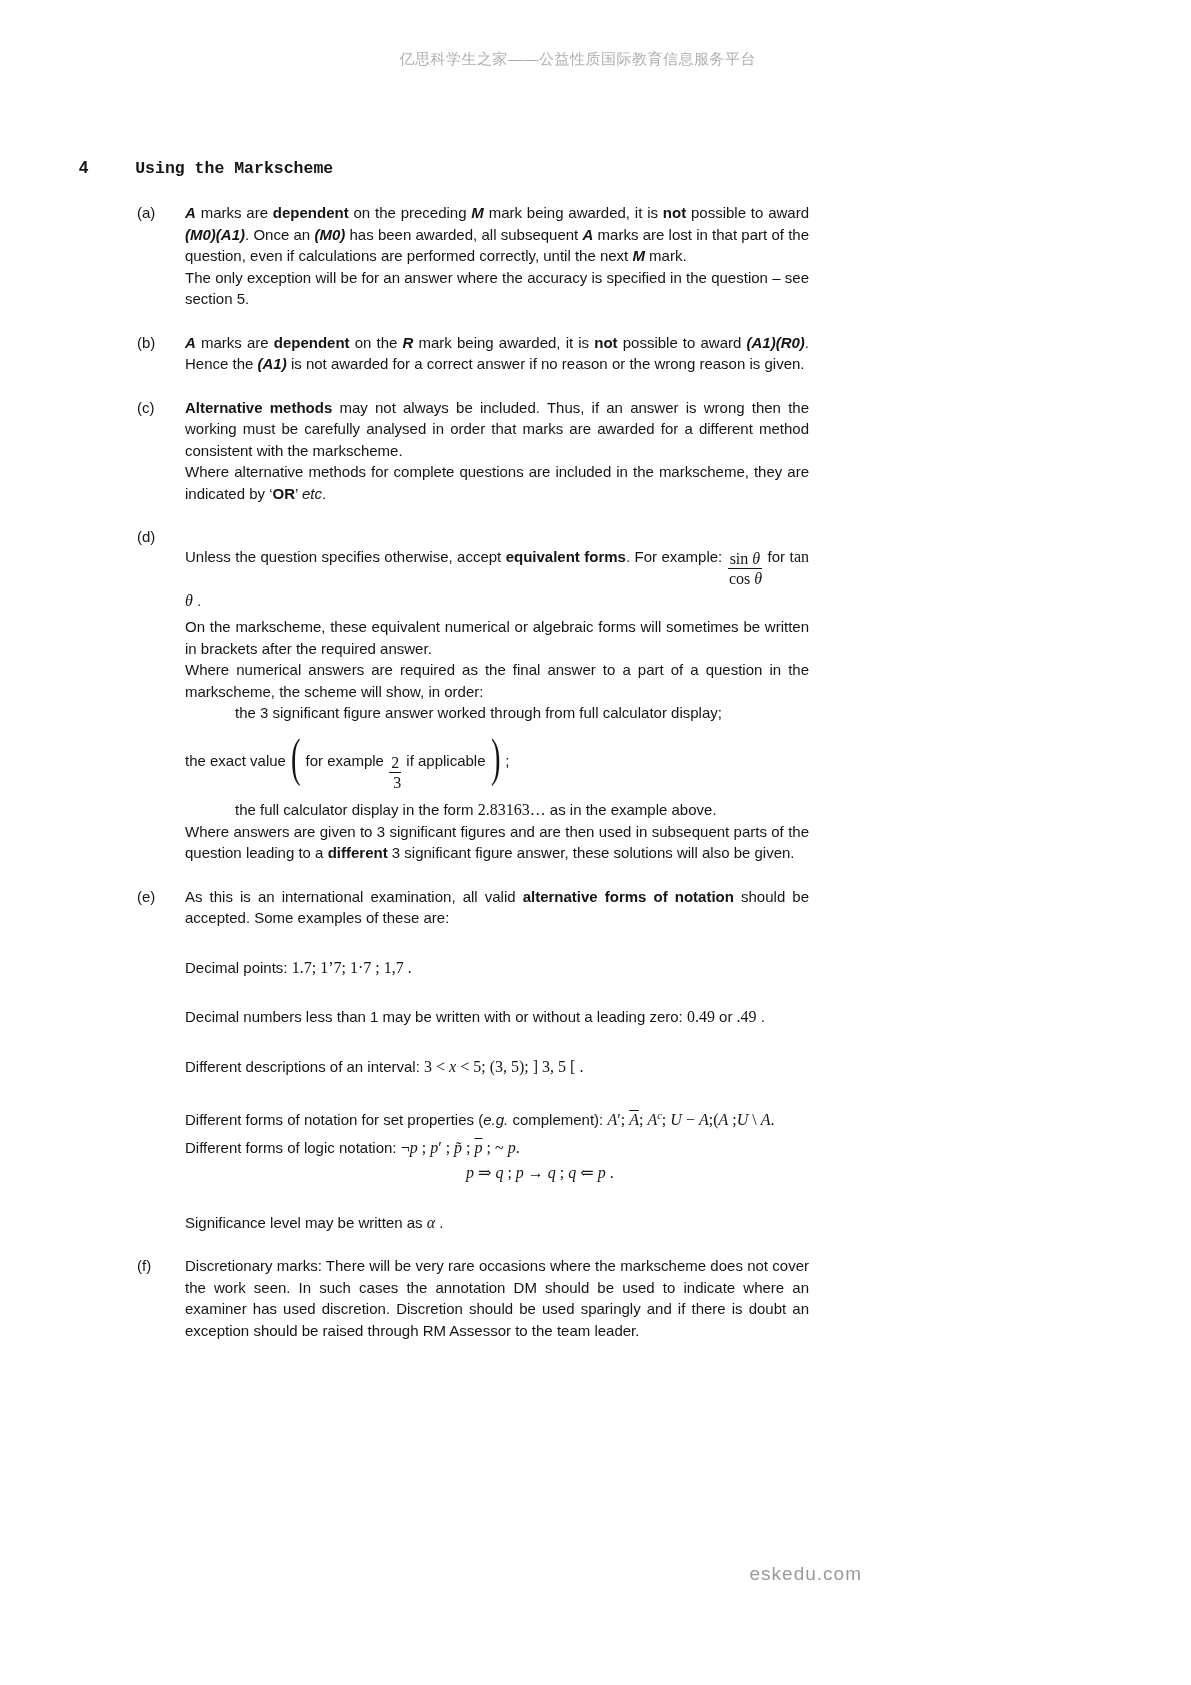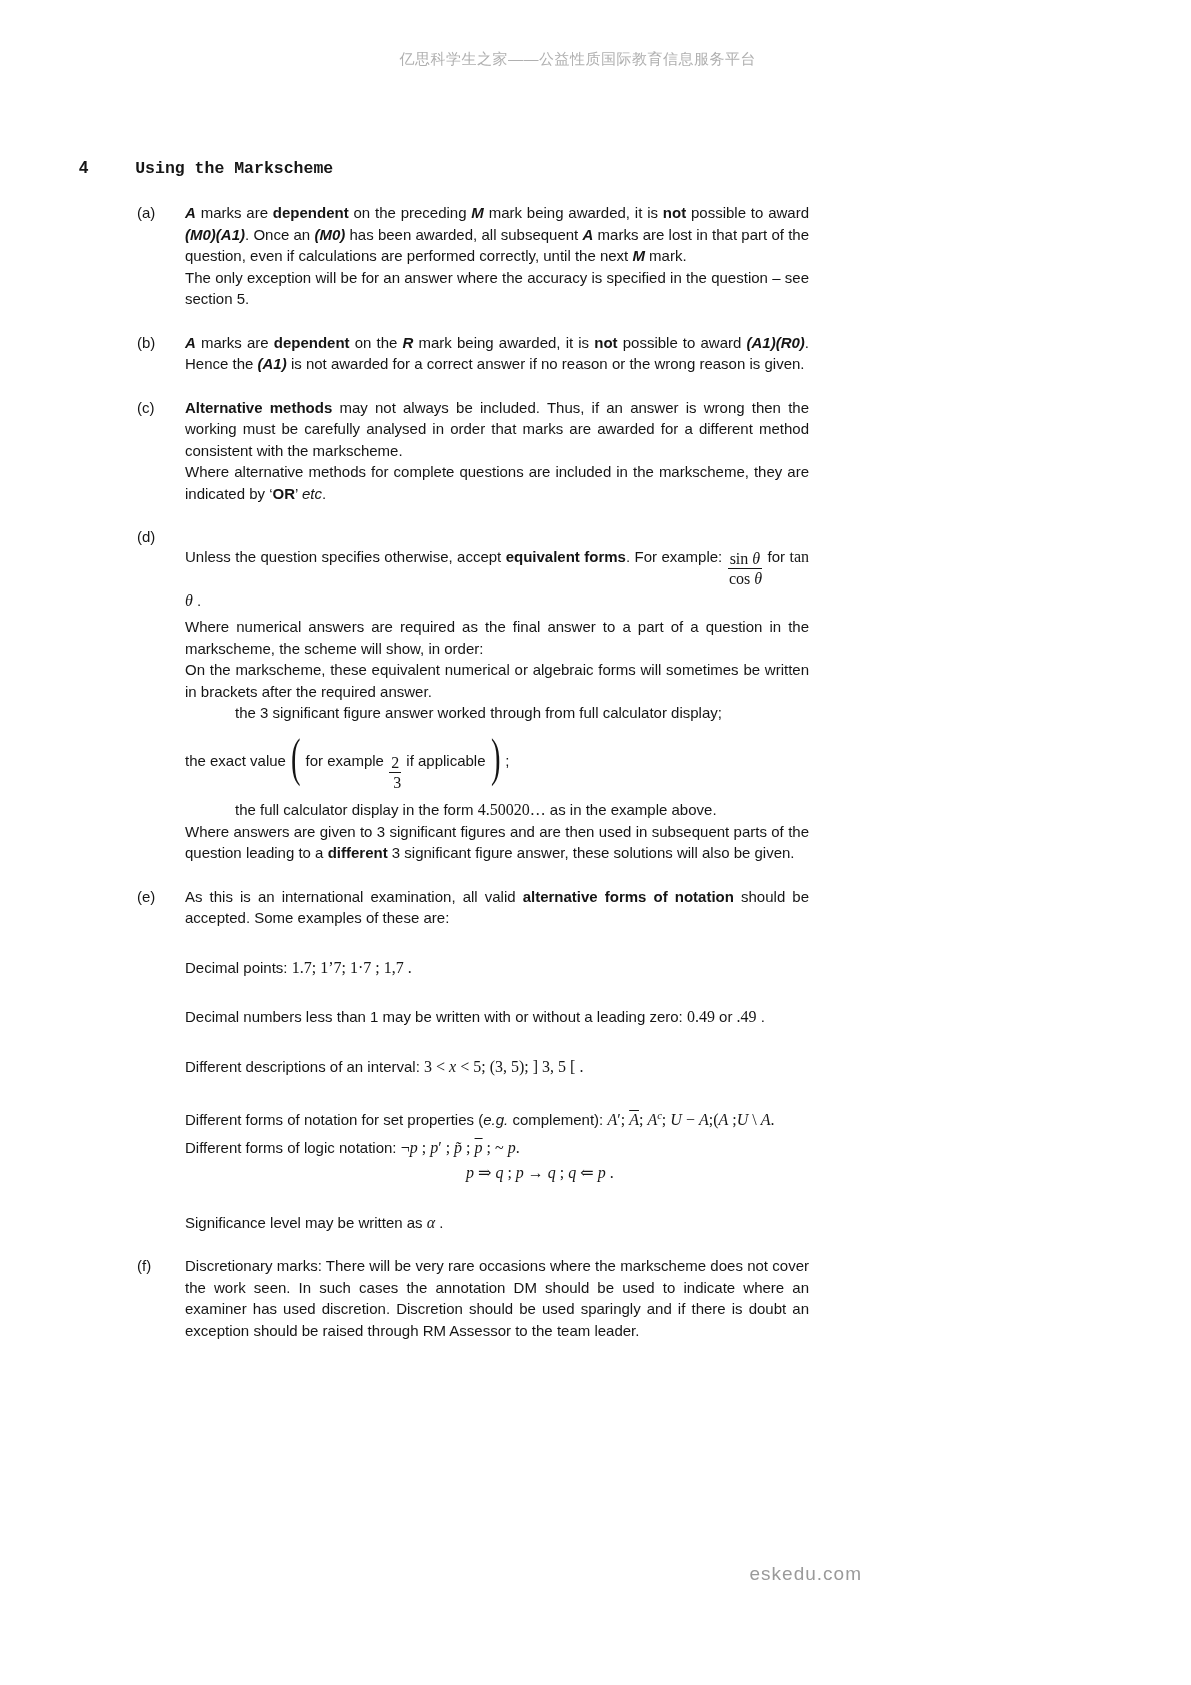--- a/index.html
+++ b/index.html
@@ -92,25 +92,25 @@
       <div class="body">
         <p class="blk just"><span class="b">Alternative methods</span><span> may not always be included.  Thus, if an answer is wrong then the working must be carefully analysed in order that marks are awarded for a different method consistent with the markscheme.</span></p>
         <p class="blk just"><span>Where alternative methods for complete questions are included in the markscheme, they are indicated by ‘</span><span class="b">OR</span><span>’ </span><span class="i">etc</span><span>.</span></p>
       </div>
     </div>
 
     <div class="item">
       <div class="label">(d)</div>
       <div class="body">
         <p class="blk just fracline"><span>Unless the question specifies otherwise, accept </span><span class="b">equivalent forms</span><span>.  For example: </span><span class="frac"><span class="num"><span class="mu">sin </span><span class="m">θ</span></span><span class="den"><span class="mu">cos </span><span class="m">θ</span></span></span><span> for </span><span class="mu">tan </span><span class="m">θ</span><span> .</span></p>
+        <p class="blk just"><span>On the markscheme, these equivalent numerical or algebraic forms will sometimes be written in brackets after the required answer.</span></p>
         <p class="blk just"><span>Where numerical answers are required as the final answer to a part of a question in the markscheme, the scheme will show, in order:</span></p>
-        <p class="blk just"><span>On the markscheme, these equivalent numerical or algebraic forms will sometimes be written in brackets after the required answer.</span></p>
         <p class="blk ind"><span>the 3 significant figure answer worked through from full calculator display;</span></p>
         <p class="blk ind tallp"><span>the exact value </span><span class="bigp">(</span><span> for example </span><span class="frac"><span class="num"><span class="mu">2</span></span><span class="den"><span class="mu">3</span></span></span><span> if applicable </span><span class="bigp">)</span><span> ;</span></p>
-        <p class="blk ind"><span>the full calculator display in the form </span><span class="mu">4.50020…</span><span> as in the example above.</span></p>
+        <p class="blk ind"><span>the full calculator display in the form </span><span class="mu">2.83163…</span><span> as in the example above.</span></p>
         <p class="blk just"><span>Where answers are given to 3 significant figures and are then used in subsequent parts of the question leading to a </span><span class="b">different</span><span> 3 significant figure answer, these solutions will also be given.</span></p>
       </div>
     </div>
 
     <div class="item">
       <div class="label">(e)</div>
       <div class="body">
         <p class="blk just"><span>As this is an international examination, all valid </span><span class="b">alternative forms of notation</span><span> should be accepted.  Some examples of these are:</span></p>
         <p class="blk gap"><span>Decimal points: </span><span class="mu">1.7; 1’7; 1·7 ; 1,7 .</span></p>
         <p class="blk gap"><span>Decimal numbers less than 1 may be written with or without a leading zero: </span><span class="mu">0.49</span><span> or </span><span class="mu">.49</span><span> .</span></p>

